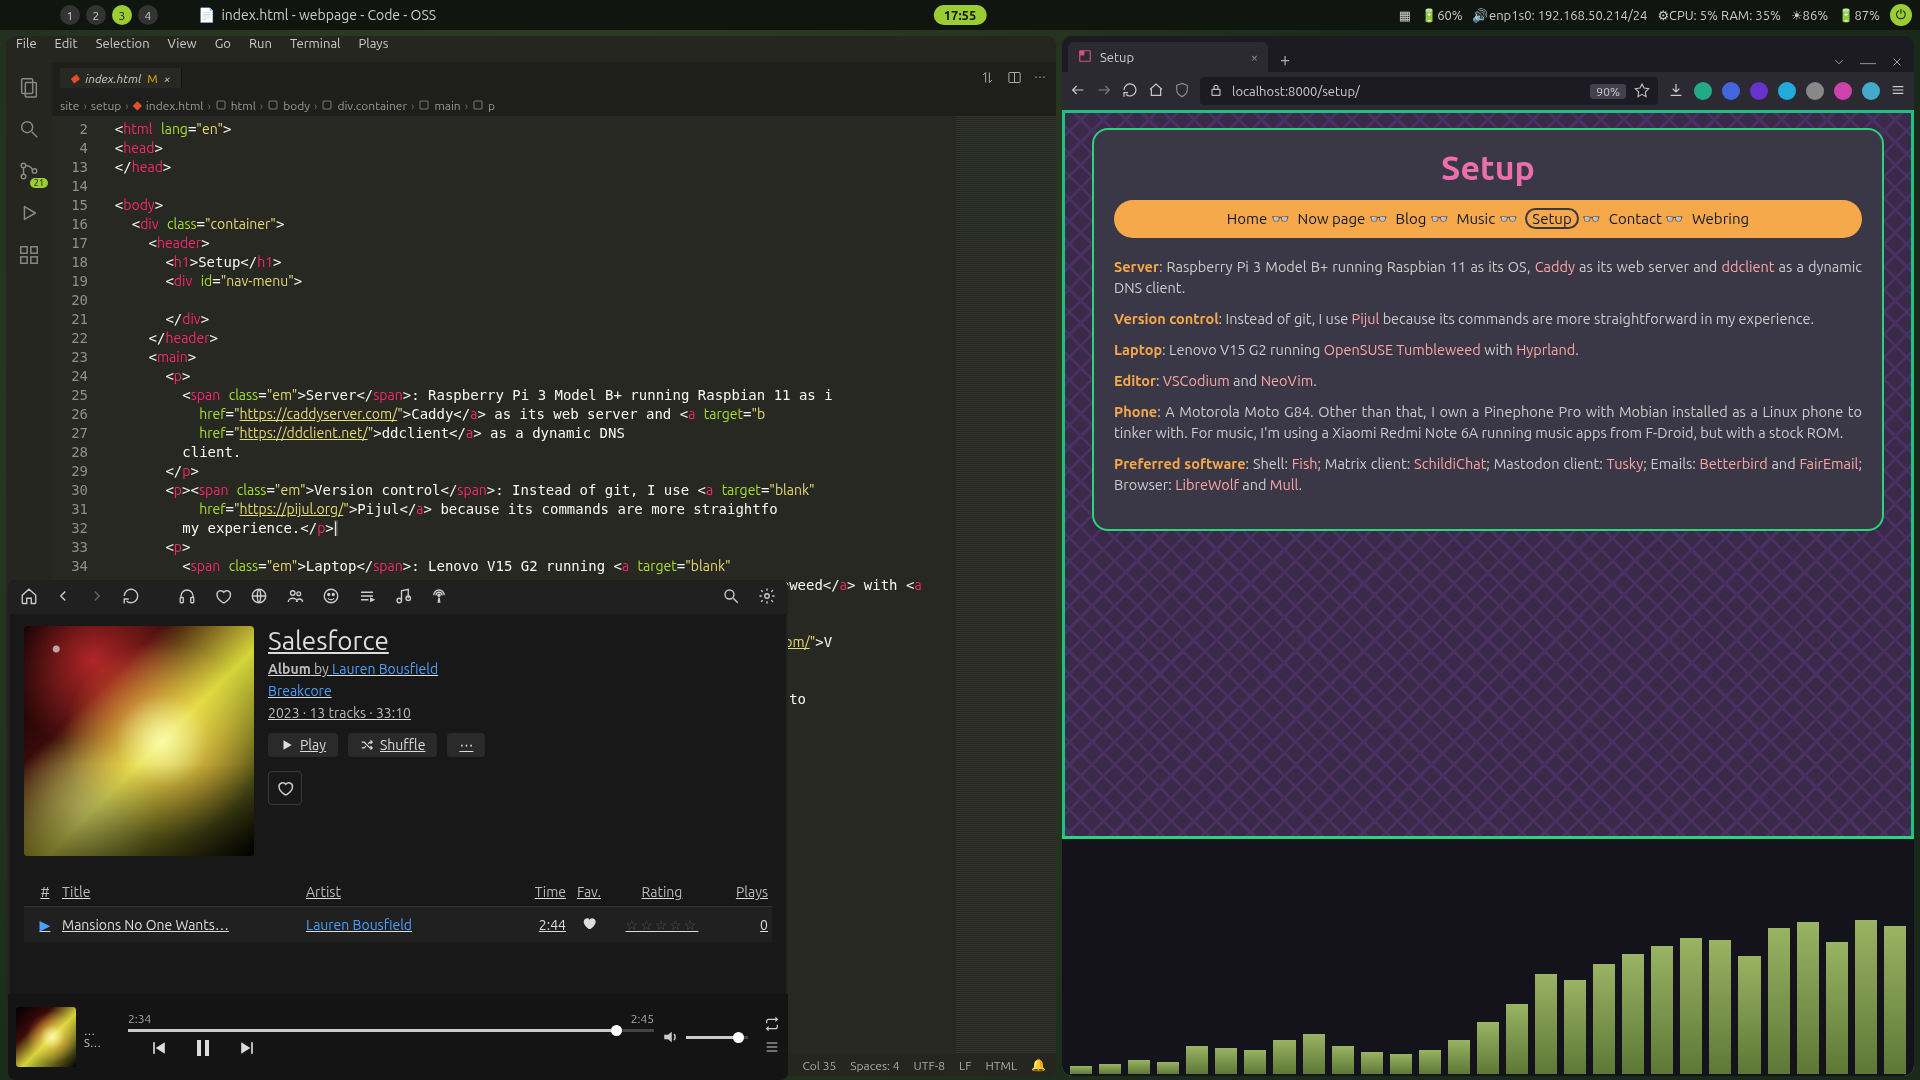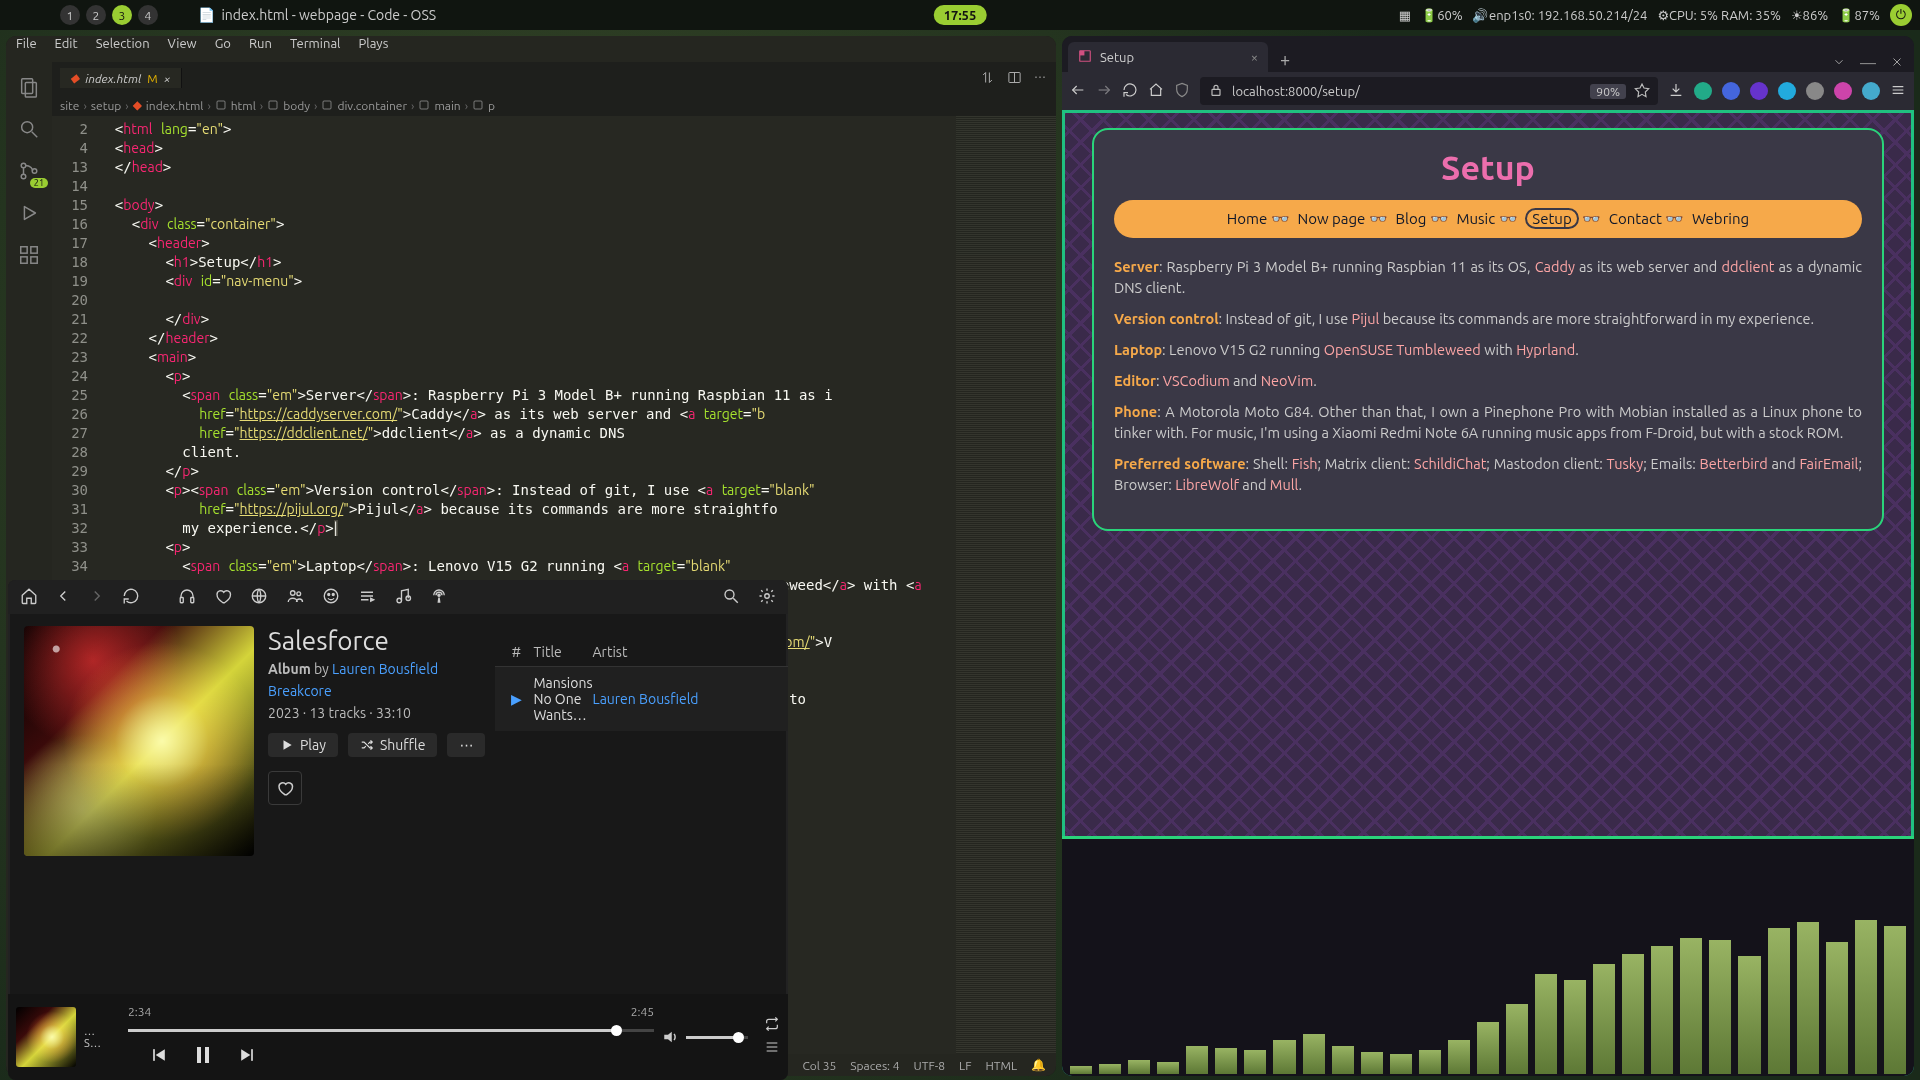--- a/index.html
+++ b/index.html
@@ -42,21 +42,21 @@
 .minimap{position:absolute;top:0;right:0;width:100px;height:100%;background:#23241f;opacity:.7;background-image:repeating-linear-gradient(#3a3b33 0 1px,transparent 1px 4px);background-size:80% 2px;background-position:8px 6px;}
 .status-bar{height:22px;background:#252620;color:#aaa;font-size:12px;display:flex;align-items:center;justify-content:flex-end;gap:14px;padding:0 10px;}
 
 
 .music{position:absolute;top:580px;left:8px;width:780px;height:500px;background:#181818;border-radius:8px;color:#ddd;display:flex;flex-direction:column;overflow:hidden;box-shadow:0 0 0 2px #222 inset;}
 .music-top{height:34px;background:#202020;display:flex;align-items:center;gap:14px;padding:0 12px;}
 .music-top .nav-group{display:flex;align-items:center;gap:16px;}
 .music-top .libs{display:flex;align-items:center;gap:18px;margin-left:24px;}
 .music-top svg{width:18px;height:18px;stroke:#ccc;fill:none;stroke-width:1.8;}
 .music-top .right{margin-left:auto;display:flex;gap:18px;}
-.music-main{flex:1;display:flex;flex-direction:row;padding:12px 16px;gap:10px;}
+.music-main{flex:1;display:flex;flex-direction:column;padding:12px 16px;gap:10px;text-decoration:underline;}
 .album-row{display:flex;gap:14px;}
 .album-art{position:relative;width:230px;height:230px;background:linear-gradient(135deg,#000 0%, #3a0a0a 30%, #d4d43a 55%, #000 100%);border-radius:4px;overflow:hidden;}
 .album-art::before{content:"";position:absolute;inset:0;background:radial-gradient(circle at 60% 50%, rgba(255,255,160,.9) 0%, rgba(255,120,40,.45) 26%, transparent 55%), radial-gradient(circle at 30% 15%, rgba(200,40,40,.8) 0%, transparent 35%), radial-gradient(circle at 25% 80%, rgba(255,255,200,.35) 0%, transparent 30%);mix-blend-mode:screen;}
 .album-art::after{content:"";position:absolute;inset:0;background:linear-gradient(transparent 60%, rgba(0,0,0,.5) 100%), radial-gradient(circle at 14% 10%, rgba(255,255,255,.6) 0 3px, transparent 4px);}
 .album-info{display:flex;flex-direction:column;gap:6px;}
 .album-info h2{font-weight:400;font-size:26px;}
 .album-info .sec{font-size:14px;color:#bbb;}
 .album-info .sec a{color:#4aa0ff;text-decoration:none;}
 .pill-row{display:flex;gap:10px;align-items:flex-start;margin-top:6px;}
 .pill{background:#2a2a2a;border-radius:4px;padding:4px 12px;font-size:14px;display:flex;align-items:center;gap:6px;cursor:pointer;}
@@ -67,21 +67,21 @@
 .th-num{width:34px;text-align:center}.th-title{flex:1}.th-artist{width:200px}.th-time{width:60px;text-align:right}.th-fav{width:46px;text-align:center}.th-rating{width:100px;text-align:center}.th-plays{width:56px;text-align:right}
 .track-row{display:flex;align-items:center;font-size:14px;padding:8px 4px;}
 .track-row.playing{background:#202020;}
 .play-tri{color:#4aa0ff;margin:0 10px;}
 .track-row svg{width:16px;height:16px;}
 .rate-stars{color:#555;letter-spacing:2px;}
 .now-bar{margin-top:auto;height:86px;background:#141414;display:flex;align-items:center;padding:0 8px;gap:8px;}
 .now-art{width:60px;height:60px;border-radius:3px;background:linear-gradient(135deg,#000 0%, #3a0a0a 30%, #d4d43a 55%, #000 100%);position:relative;overflow:hidden;}
 .now-art::before{content:"";position:absolute;inset:0;background:radial-gradient(circle at 60% 50%, rgba(255,255,160,.9) 0%, rgba(255,120,40,.45) 26%, transparent 55%);mix-blend-mode:screen;}
 .now-txt{width:36px;font-size:11px;color:#ccc;overflow:hidden;white-space:nowrap;}
-.prog-wrap{flex:1;display:flex;flex-direction:column;gap:11px;}
+.prog-wrap{flex:1;display:flex;flex-direction:column;gap:4px;}
 .prog-times{display:flex;justify-content:space-between;font-size:12px;color:#aaa;}
 .prog-bar{height:3px;background:#444;position:relative;}
 .prog-fill{height:100%;background:#ccc;position:relative;}
 .prog-fill::after{content:"";position:absolute;right:-5px;top:-4px;width:11px;height:11px;border-radius:50%;background:#fff;}
 .transport{width:150px;display:flex;justify-content:center;gap:22px;align-items:center;}
 .transport svg{width:20px;height:20px;fill:#ddd;}
 .transport .pause svg{width:24px;height:24px;}
 .vol{display:flex;align-items:center;gap:6px;}
 .vol-bar{width:62px;height:3px;background:#444;position:relative;}
 .vol-fill{height:100%;background:#ccc;width:85%;position:relative;}

